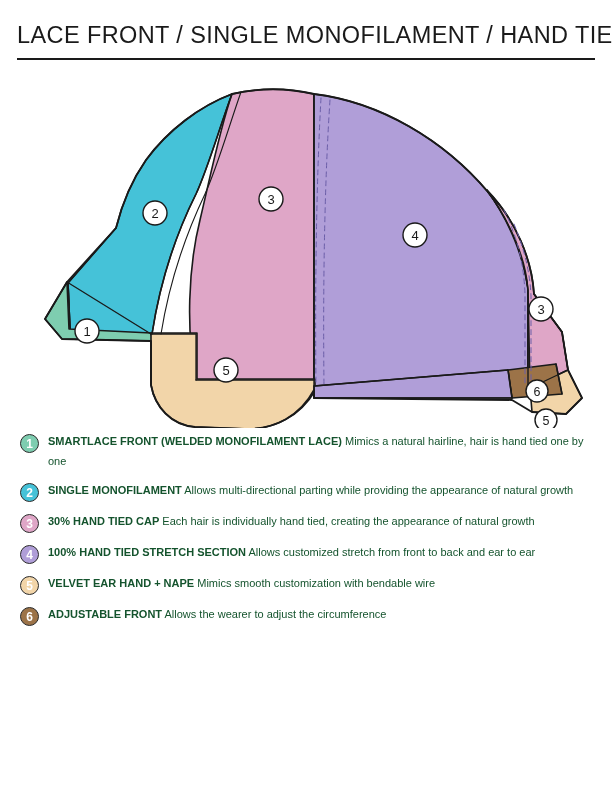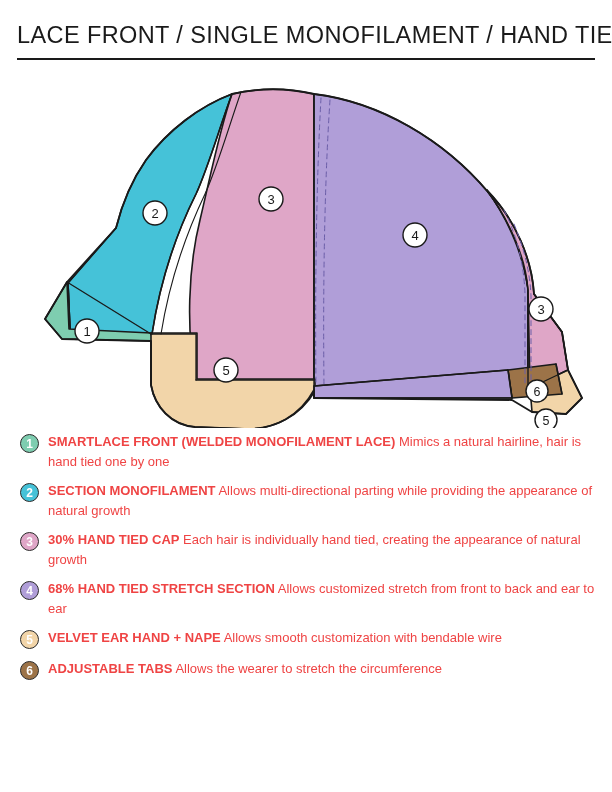--- a/index.html
+++ b/index.html
@@ -71,23 +71,23 @@
     color: #ffffff;
     font-size: 12px;
     font-weight: 700;
     line-height: 19px;
     text-align: center;
     margin-top: 2px;
     margin-right: 9px;
     box-sizing: border-box;
   }
   .legend-text {
-    font-size: 13px;
+    font-size: 11px;
     line-height: 19.5px;
-    color: #ef4444;
+    color: #14532d;
   }
   .legend-text .lead {
     font-weight: 700;
   }
   .legend-text .body {
     font-weight: 400;
   }
 </style>
 </head>
 <body>
@@ -182,52 +182,52 @@
       <div class="badge" style="background:#7ecdb0">1</div>
       <div class="legend-text">
         <span class="lead">SMARTLACE FRONT (WELDED MONOFILAMENT LACE)</span>
         <span class="body">Mimics a natural hairline, hair is hand tied one by one</span>
       </div>
     </div>
 
     <div class="legend-row">
       <div class="badge" style="background:#45c2d8">2</div>
       <div class="legend-text">
-        <span class="lead">SECTION MONOFILAMENT</span>
+        <span class="lead">SINGLE MONOFILAMENT</span>
         <span class="body">Allows multi-directional parting while providing the appearance of natural growth</span>
       </div>
     </div>
 
     <div class="legend-row">
       <div class="badge" style="background:#dfa6c7">3</div>
       <div class="legend-text">
         <span class="lead">30% HAND TIED CAP</span>
         <span class="body">Each hair is individually hand tied, creating the appearance of natural growth</span>
       </div>
     </div>
 
     <div class="legend-row">
       <div class="badge" style="background:#b09ed8">4</div>
       <div class="legend-text">
-        <span class="lead">68% HAND TIED STRETCH SECTION</span>
+        <span class="lead">100% HAND TIED STRETCH SECTION</span>
         <span class="body">Allows customized stretch from front to back and ear to ear</span>
       </div>
     </div>
 
     <div class="legend-row">
       <div class="badge" style="background:#f2d5a9">5</div>
       <div class="legend-text">
         <span class="lead">VELVET EAR HAND + NAPE</span>
-        <span class="body">Allows smooth customization with bendable wire</span>
+        <span class="body">Mimics smooth customization with bendable wire</span>
       </div>
     </div>
 
     <div class="legend-row">
       <div class="badge" style="background:#9c7348">6</div>
       <div class="legend-text">
-        <span class="lead">ADJUSTABLE TABS</span>
-        <span class="body">Allows the wearer to stretch the circumference</span>
+        <span class="lead">ADJUSTABLE FRONT</span>
+        <span class="body">Allows the wearer to adjust the circumference</span>
       </div>
     </div>
 
   </div>
 
 </div>
 
 </body></html>

